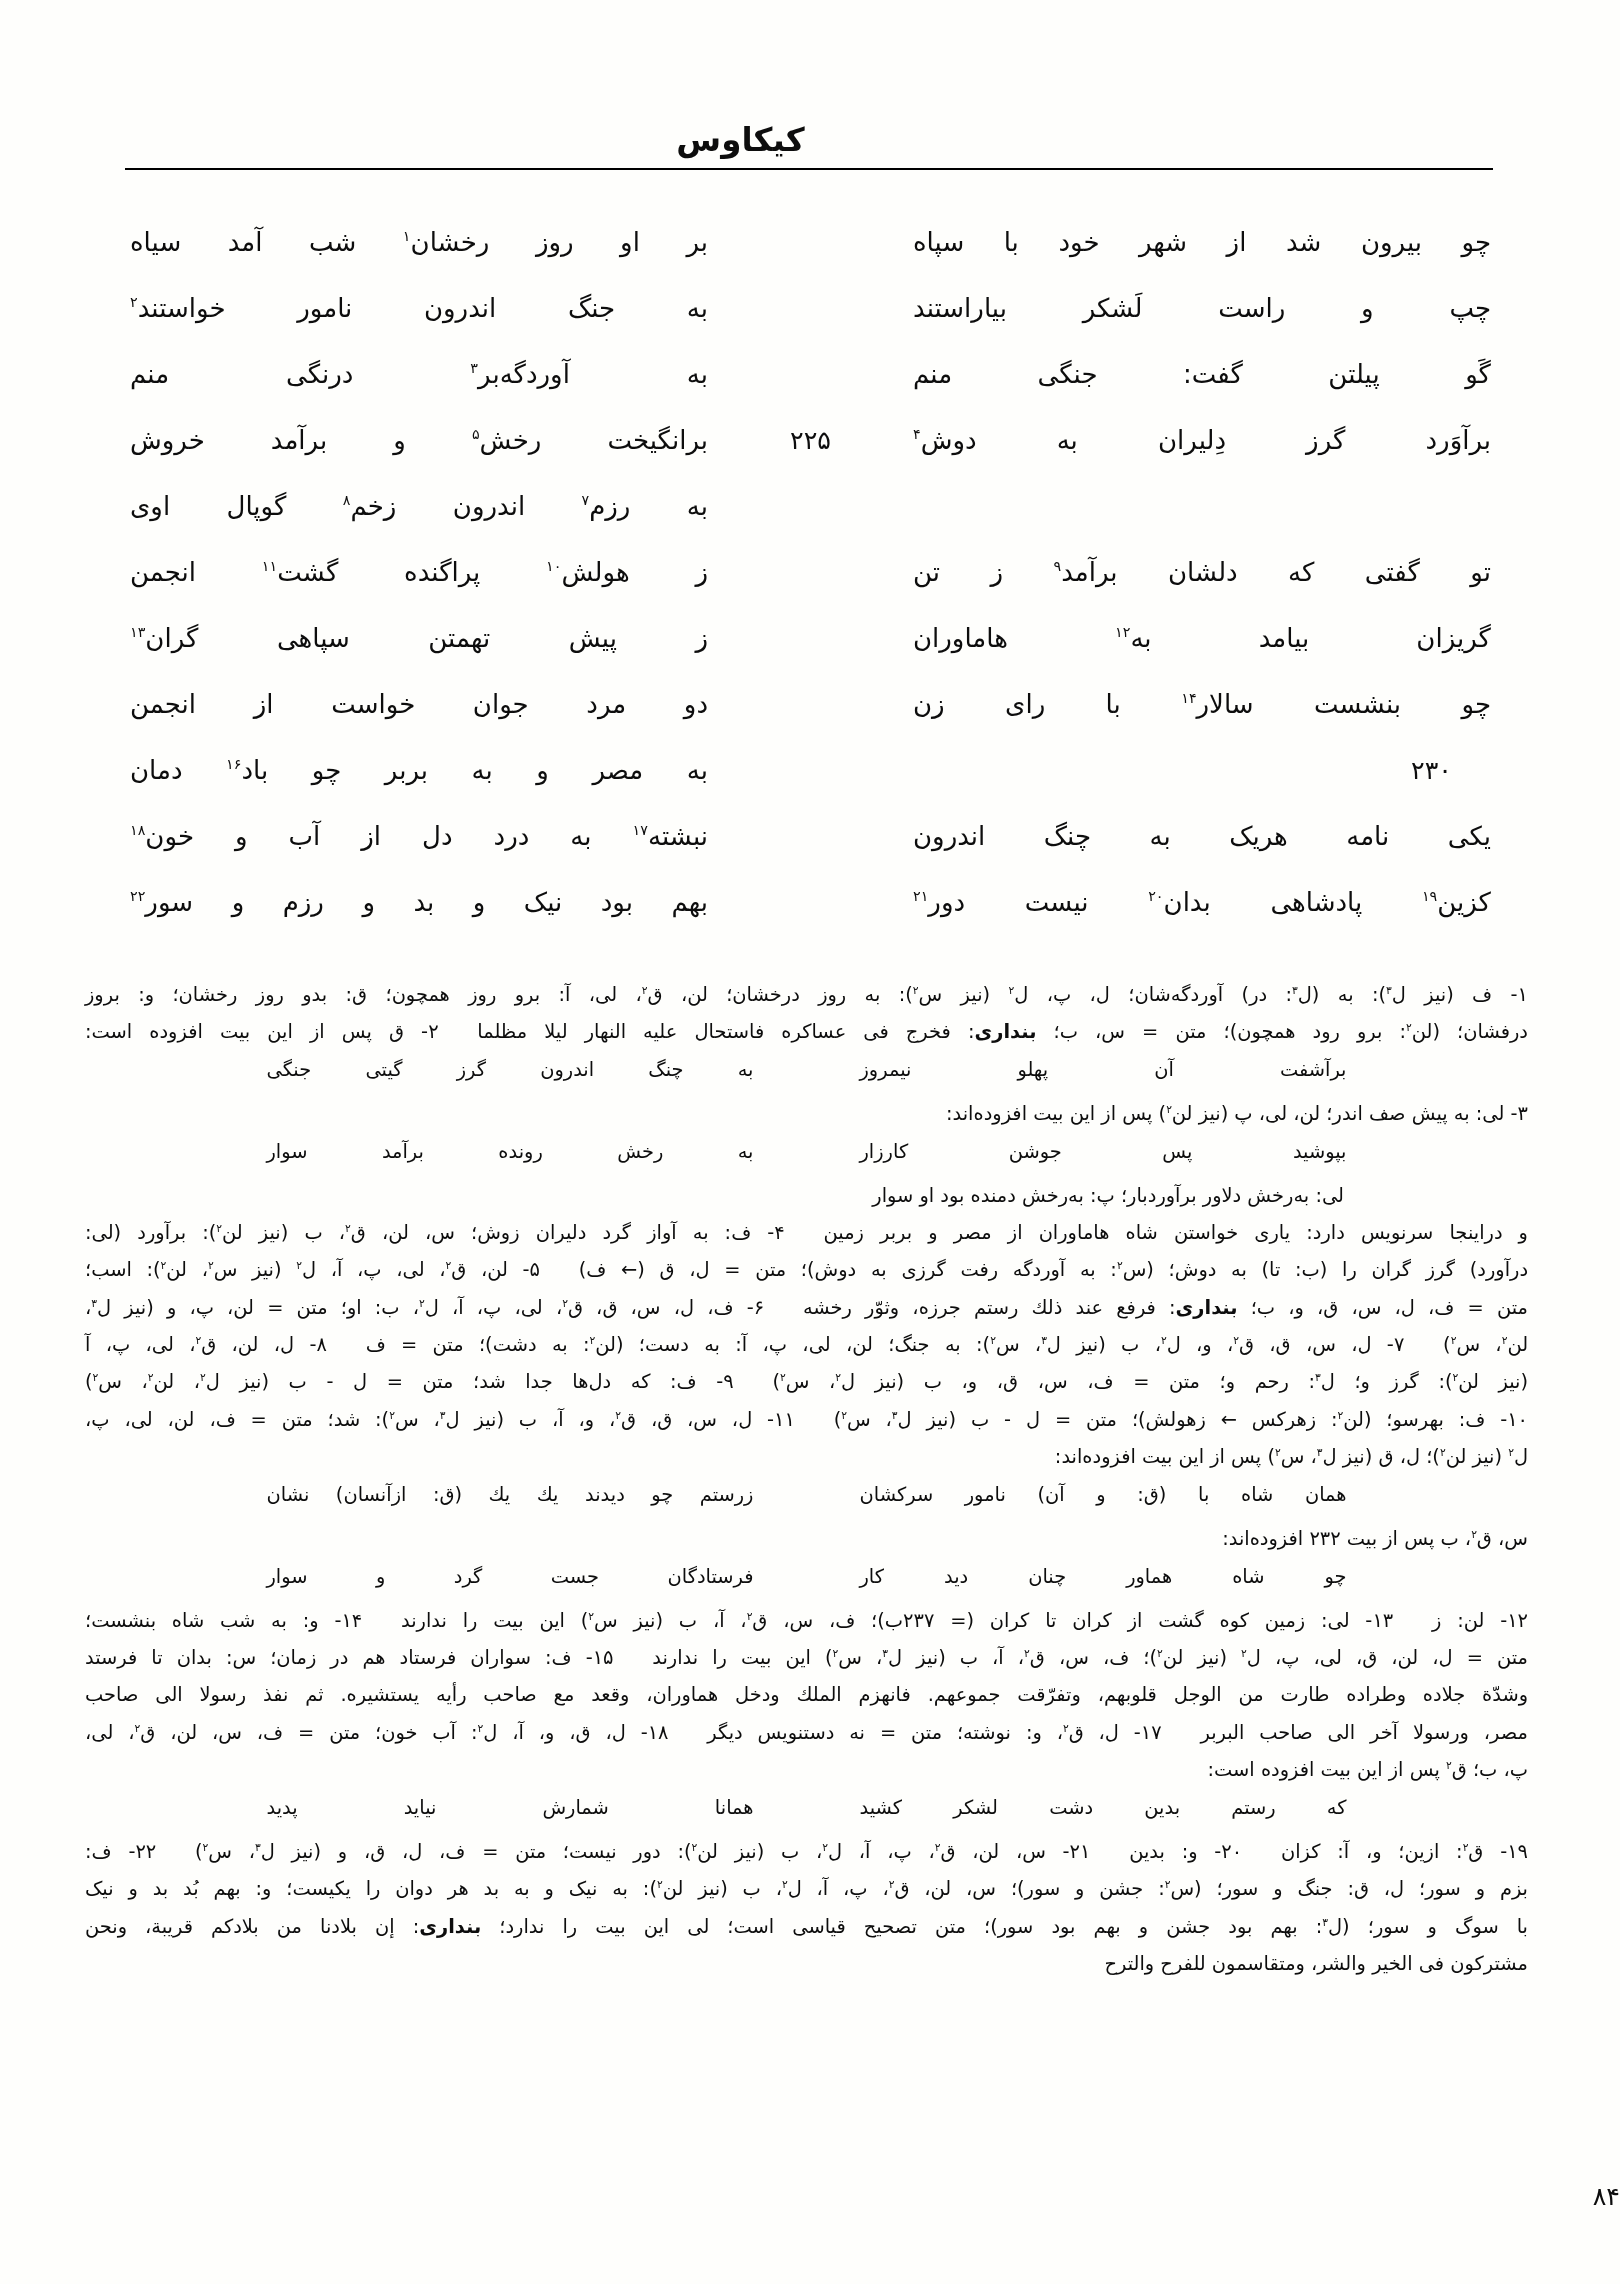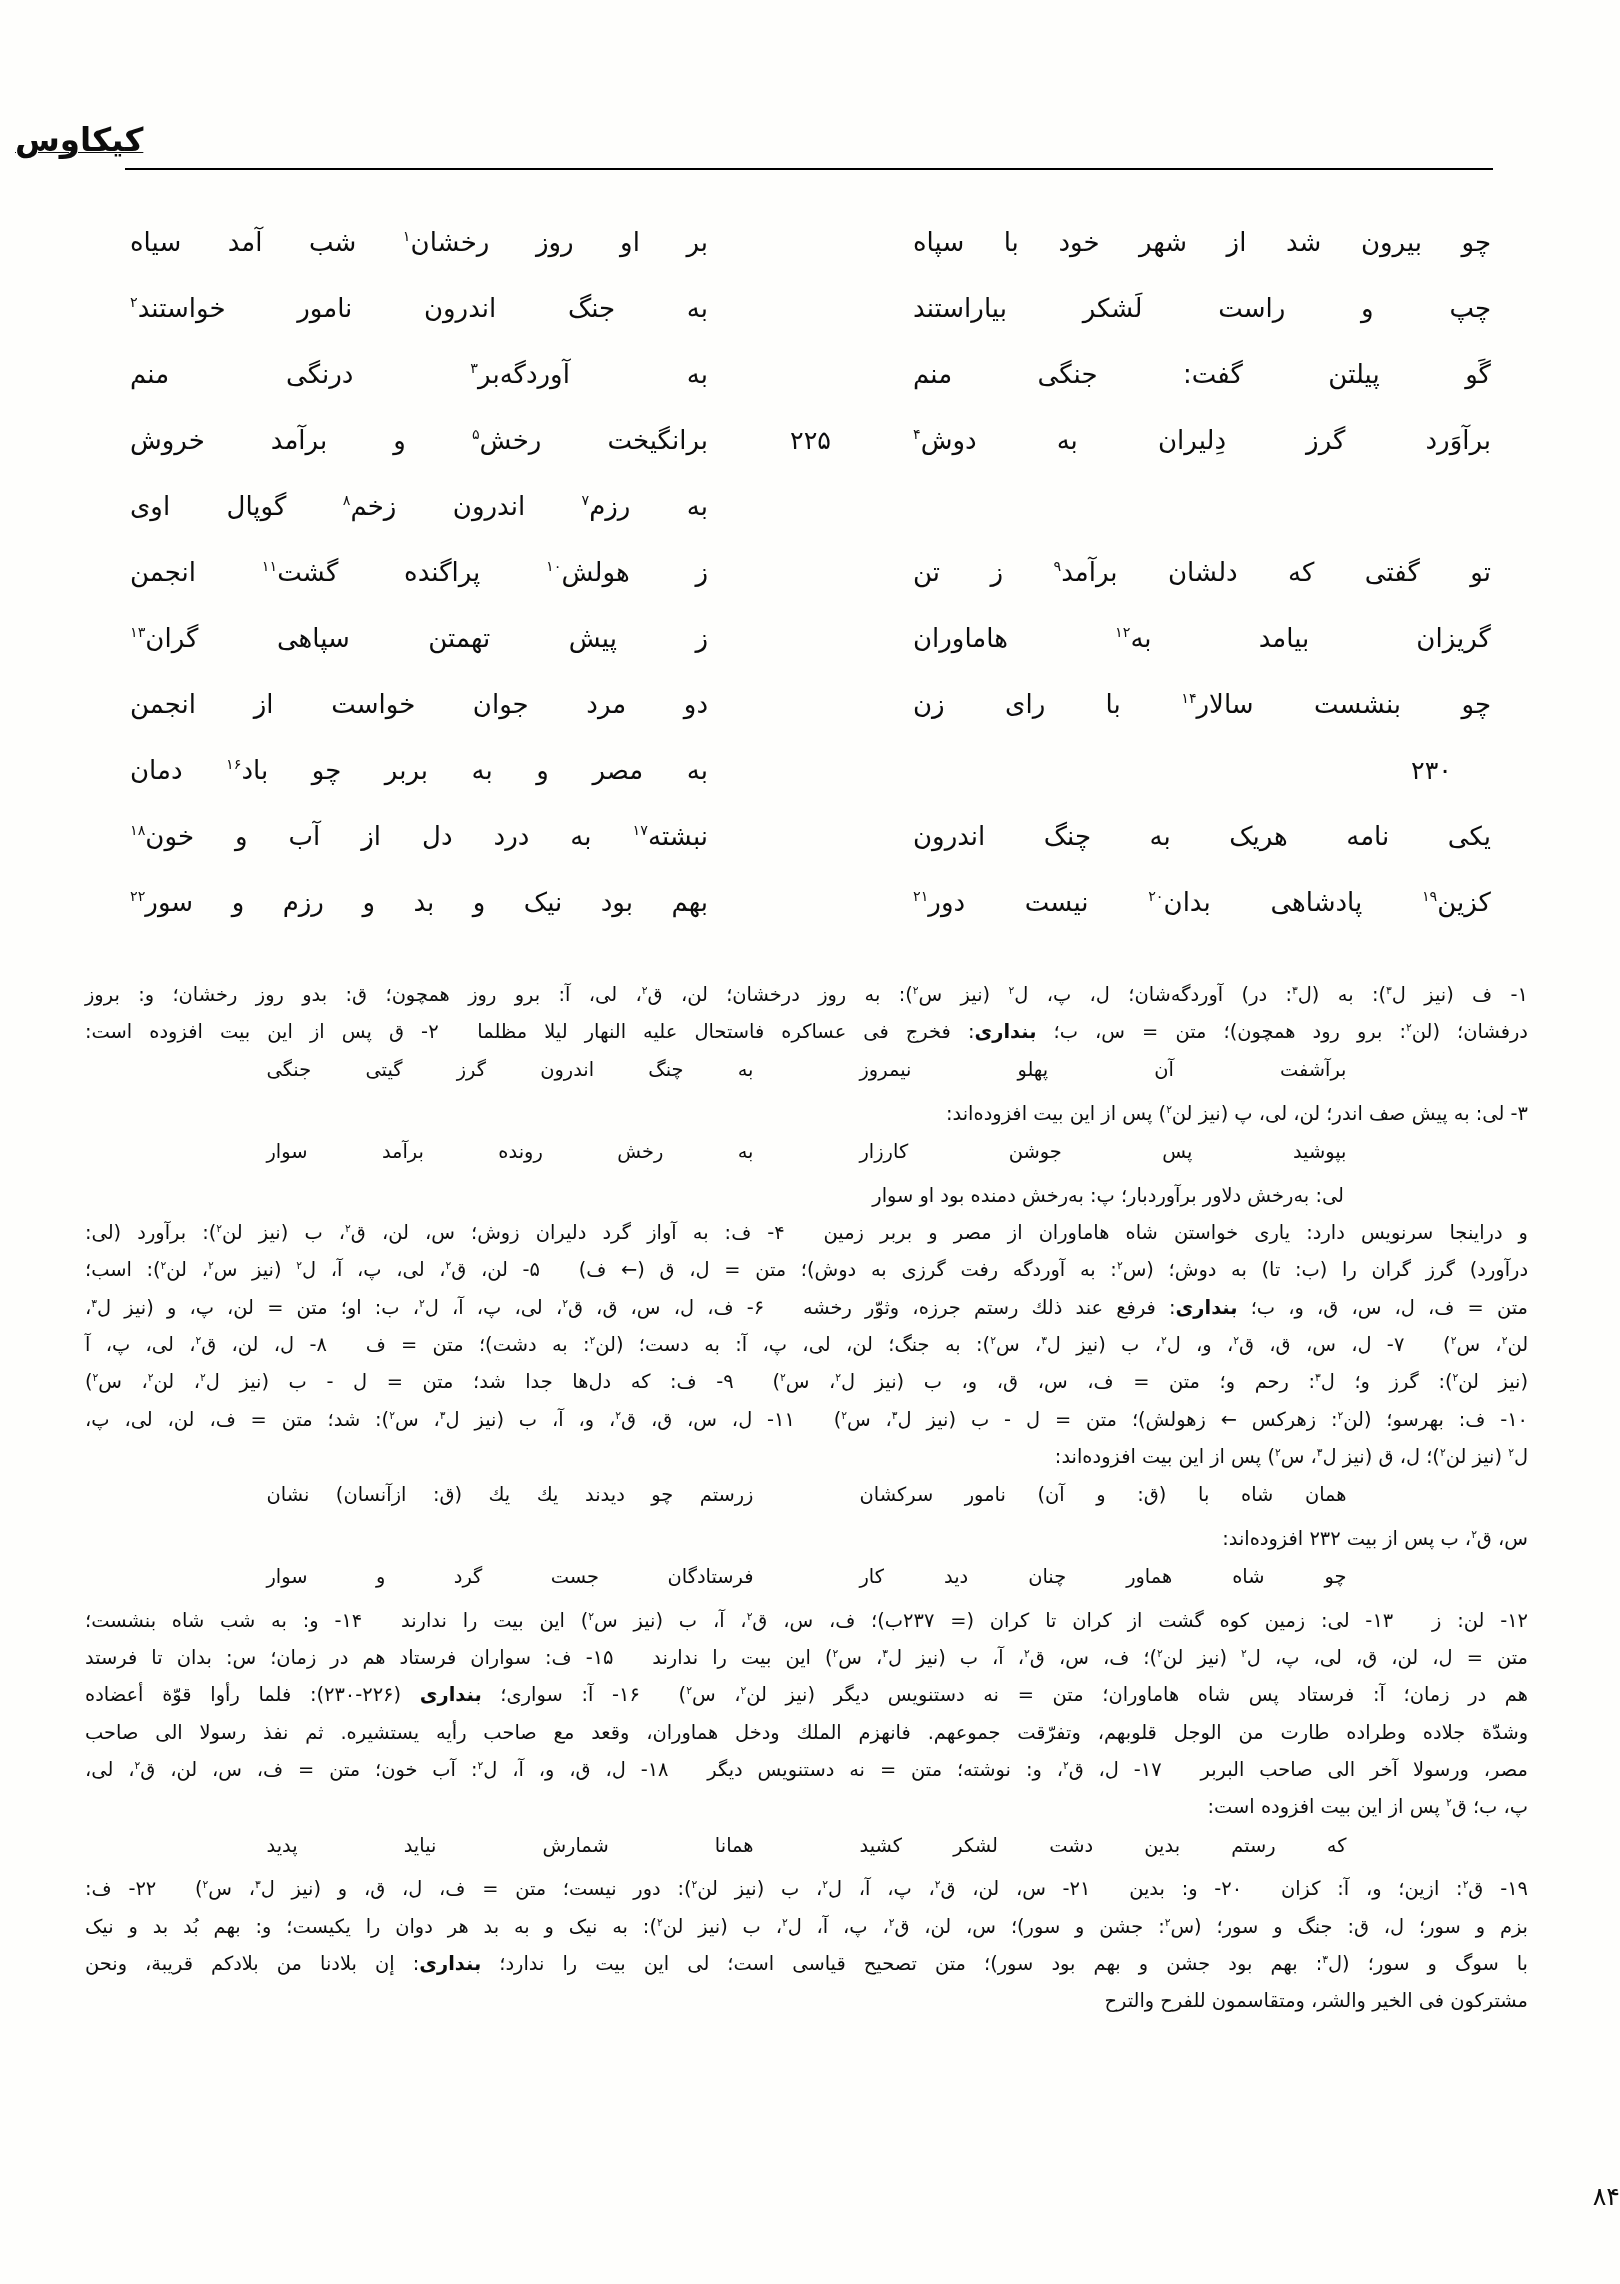--- a/index.html
+++ b/index.html
@@ -1,21 +1,21 @@
 <!DOCTYPE html>
 <html lang="fa" dir="rtl" style="font-size:11.3px"><head>
 <meta charset="utf-8">
 <style>
   html,body{margin:0;padding:0;background:#ffffff;}
   .page{
     width:1621px;height:2284px;background:#fefefc;position:relative;
     direction:rtl;font-family:"DejaVu Sans",sans-serif;color:#0d0d0d;
     box-sizing:border-box;overflow:hidden;
   }
-  .running-head{padding:121px 154px 0 16px;text-align:left;text-decoration:underline;}
+  .running-head{padding:121px 154px 0 16px;text-align:center;}
   .running-head .title{font-size:32.5px;font-weight:bold;letter-spacing:0.7px;}
   .head-rule{margin:8.5px 127px 0 126px;border-top:2.8px solid #000;height:0;}
   
   .poem{margin:39px 129px 0 131px;}
   .poem-row{display:flex;justify-content:space-between;align-items:center;height:66px;}
   .hem{width:578px;font-size:26px;text-align:justify;text-align-last:justify;}
   .vnum{width:119px;text-align:center;font-size:25.4px;}
   sup{font-size:.55em;line-height:0;vertical-align:super;}
   
   .apparatus{margin:47px 92px 0 86px;font-size:19.4px;line-height:1.38;}
@@ -116,21 +116,20 @@
         <span class="vh">همان شاه با (ق: و آن) نامور سرکشان</span>
         <span class="vh">زرستم چو دیدند یك یك (ق: ازآنسان) نشان</span>
       </div>
       <div class="app-line">س، ق<sup>۲</sup>، ب پس از بیت ۲۳۲ افزوده‌اند:</div>
       <div class="app-verse">
         <span class="vh">چو شاه هماور چنان دید کار</span>
         <span class="vh">فرستادگان جست گرد و سوار</span>
       </div>
       <div class="app-row">۱۲- لن: ز  ۱۳- لی: زمین کوه گشت از کران تا کران (= ۲۳۷ب)؛ ف، س، ق<sup>۲</sup>، آ، ب (نیز س<sup>۲</sup>) این بیت را ندارند  ۱۴- و: به شب شاه بنشست؛</div>
       <div class="app-row">متن = ل، لن، ق، لی، پ، ل<sup>۲</sup> (نیز لن<sup>۲</sup>)؛ ف، س، ق<sup>۲</sup>، آ، ب (نیز ل<sup>۳</sup>، س<sup>۲</sup>) این بیت را ندارند  ۱۵- ف: سواران فرستاد هم در زمان؛ س: بدان تا فرستد</div>
-      <div class="app-row">هم در زمان؛ آ: فرستاد پس شاه هاماوران؛ متن = نه دستنویس دیگر (نیز لن<sup>۲</sup>، س<sup>۲</sup>)  ۱۶- آ: سواری؛ <b>بنداری</b> (۲۲۶-۲۳۰): فلما رأوا قوّة أعضاده</div>
       <div class="app-row">وشدّة جلاده وطراده طارت من الوجل قلوبهم، وتفرّقت جموعهم. فانهزم الملك ودخل هماوران، وقعد مع صاحب رأیه یستشیره. ثم نفذ رسولا الی صاحب</div>
       <div class="app-row">مصر، ورسولا آخر الی صاحب البربر  ۱۷- ل، ق<sup>۲</sup>، و: نوشته؛ متن = نه دستنویس دیگر  ۱۸- ل، ق، و، آ، ل<sup>۲</sup>: آب خون؛ متن = ف، س، لن، ق<sup>۲</sup>، لی،</div>
       <div class="app-line">پ، ب؛ ق<sup>۲</sup> پس از این بیت افزوده است:</div>
       <div class="app-verse">
         <span class="vh">که رستم بدین دشت لشکر کشید</span>
         <span class="vh">همانا شمارش نیاید پدید</span>
       </div>
       <div class="app-row">۱۹- ق<sup>۲</sup>: ازین؛ و، آ: کزان  ۲۰- و: بدین  ۲۱- س، لن، ق<sup>۲</sup>، پ، آ، ل<sup>۲</sup>، ب (نیز لن<sup>۲</sup>): دور نیست؛ متن = ف، ل، ق، و (نیز ل<sup>۳</sup>، س<sup>۲</sup>)  ۲۲- ف:</div>
       <div class="app-row">بزم و سور؛ ل، ق: جنگ و سور؛ (س<sup>۲</sup>: جشن و سور)؛ س، لن، ق<sup>۲</sup>، پ، آ، ل<sup>۲</sup>، ب (نیز لن<sup>۲</sup>): به نیک و به بد هر دوان را یکیست؛ و: بهم بُد بد و نیک</div>
       <div class="app-row">با سوگ و سور؛ (ل<sup>۳</sup>: بهم بود جشن و بهم بود سور)؛ متن تصحیح قیاسی است؛ لی این بیت را ندارد؛ <b>بنداری</b>: إن بلادنا من بلادکم قریبة، ونحن</div>

